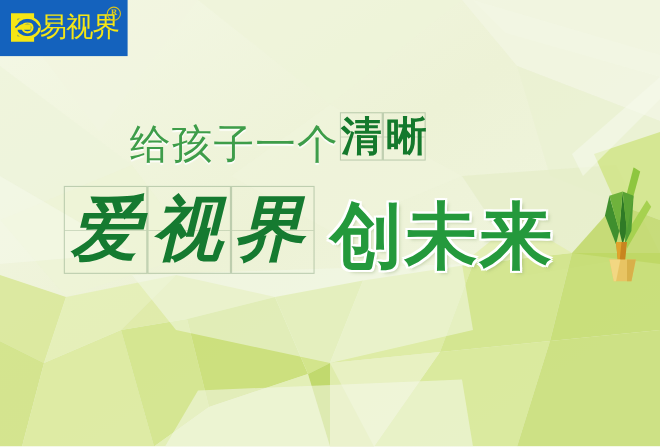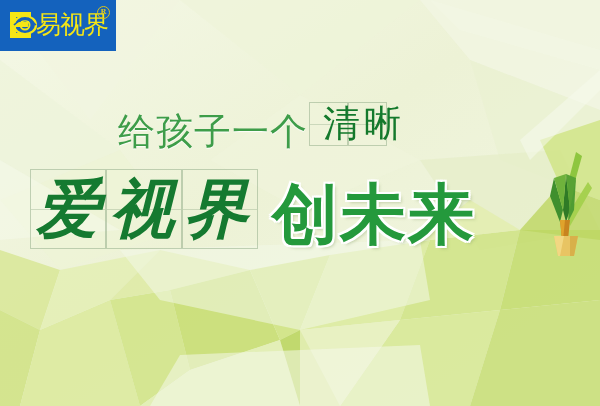--- a/index.html
+++ b/index.html
@@ -87,23 +87,23 @@
   #headline .hl-accent-wrap {
     position: relative;
     display: inline-block;
     margin: 0 1px;
   }
   #headline .hl-accent {
     position: relative;
     font-size: 37px;
     line-height: 44px;
     color: #14792c;
-    font-weight: normal;
+    font-weight: bold;
     letter-spacing: 4px;
-    padding: 0 14px;
+    padding: 0 1px;
     z-index: 2;
     text-align: center;
   }
   .grid-cells {
     position: absolute;
     left: 0; top: 50%;
     transform: translateY(-50%);
     display: flex;
     z-index: 1;
     pointer-events: none;
@@ -128,20 +128,21 @@
     top: 163px;
     height: 92px;
     display: flex;
     align-items: center;
     z-index: 10;
     white-space: nowrap;
   }
   #slogan-a-wrap {
     position: relative;
     display: inline-block;
+    margin-left: 28px;
   }
   #slogan-a {
     position: relative;
     z-index: 2;
     font-size: 64px;
     line-height: 76px;
     color: #157a30;
     font-weight: bold;
     font-style: italic;
     font-family: "DejaVu Serif", "Liberation Serif", serif;

